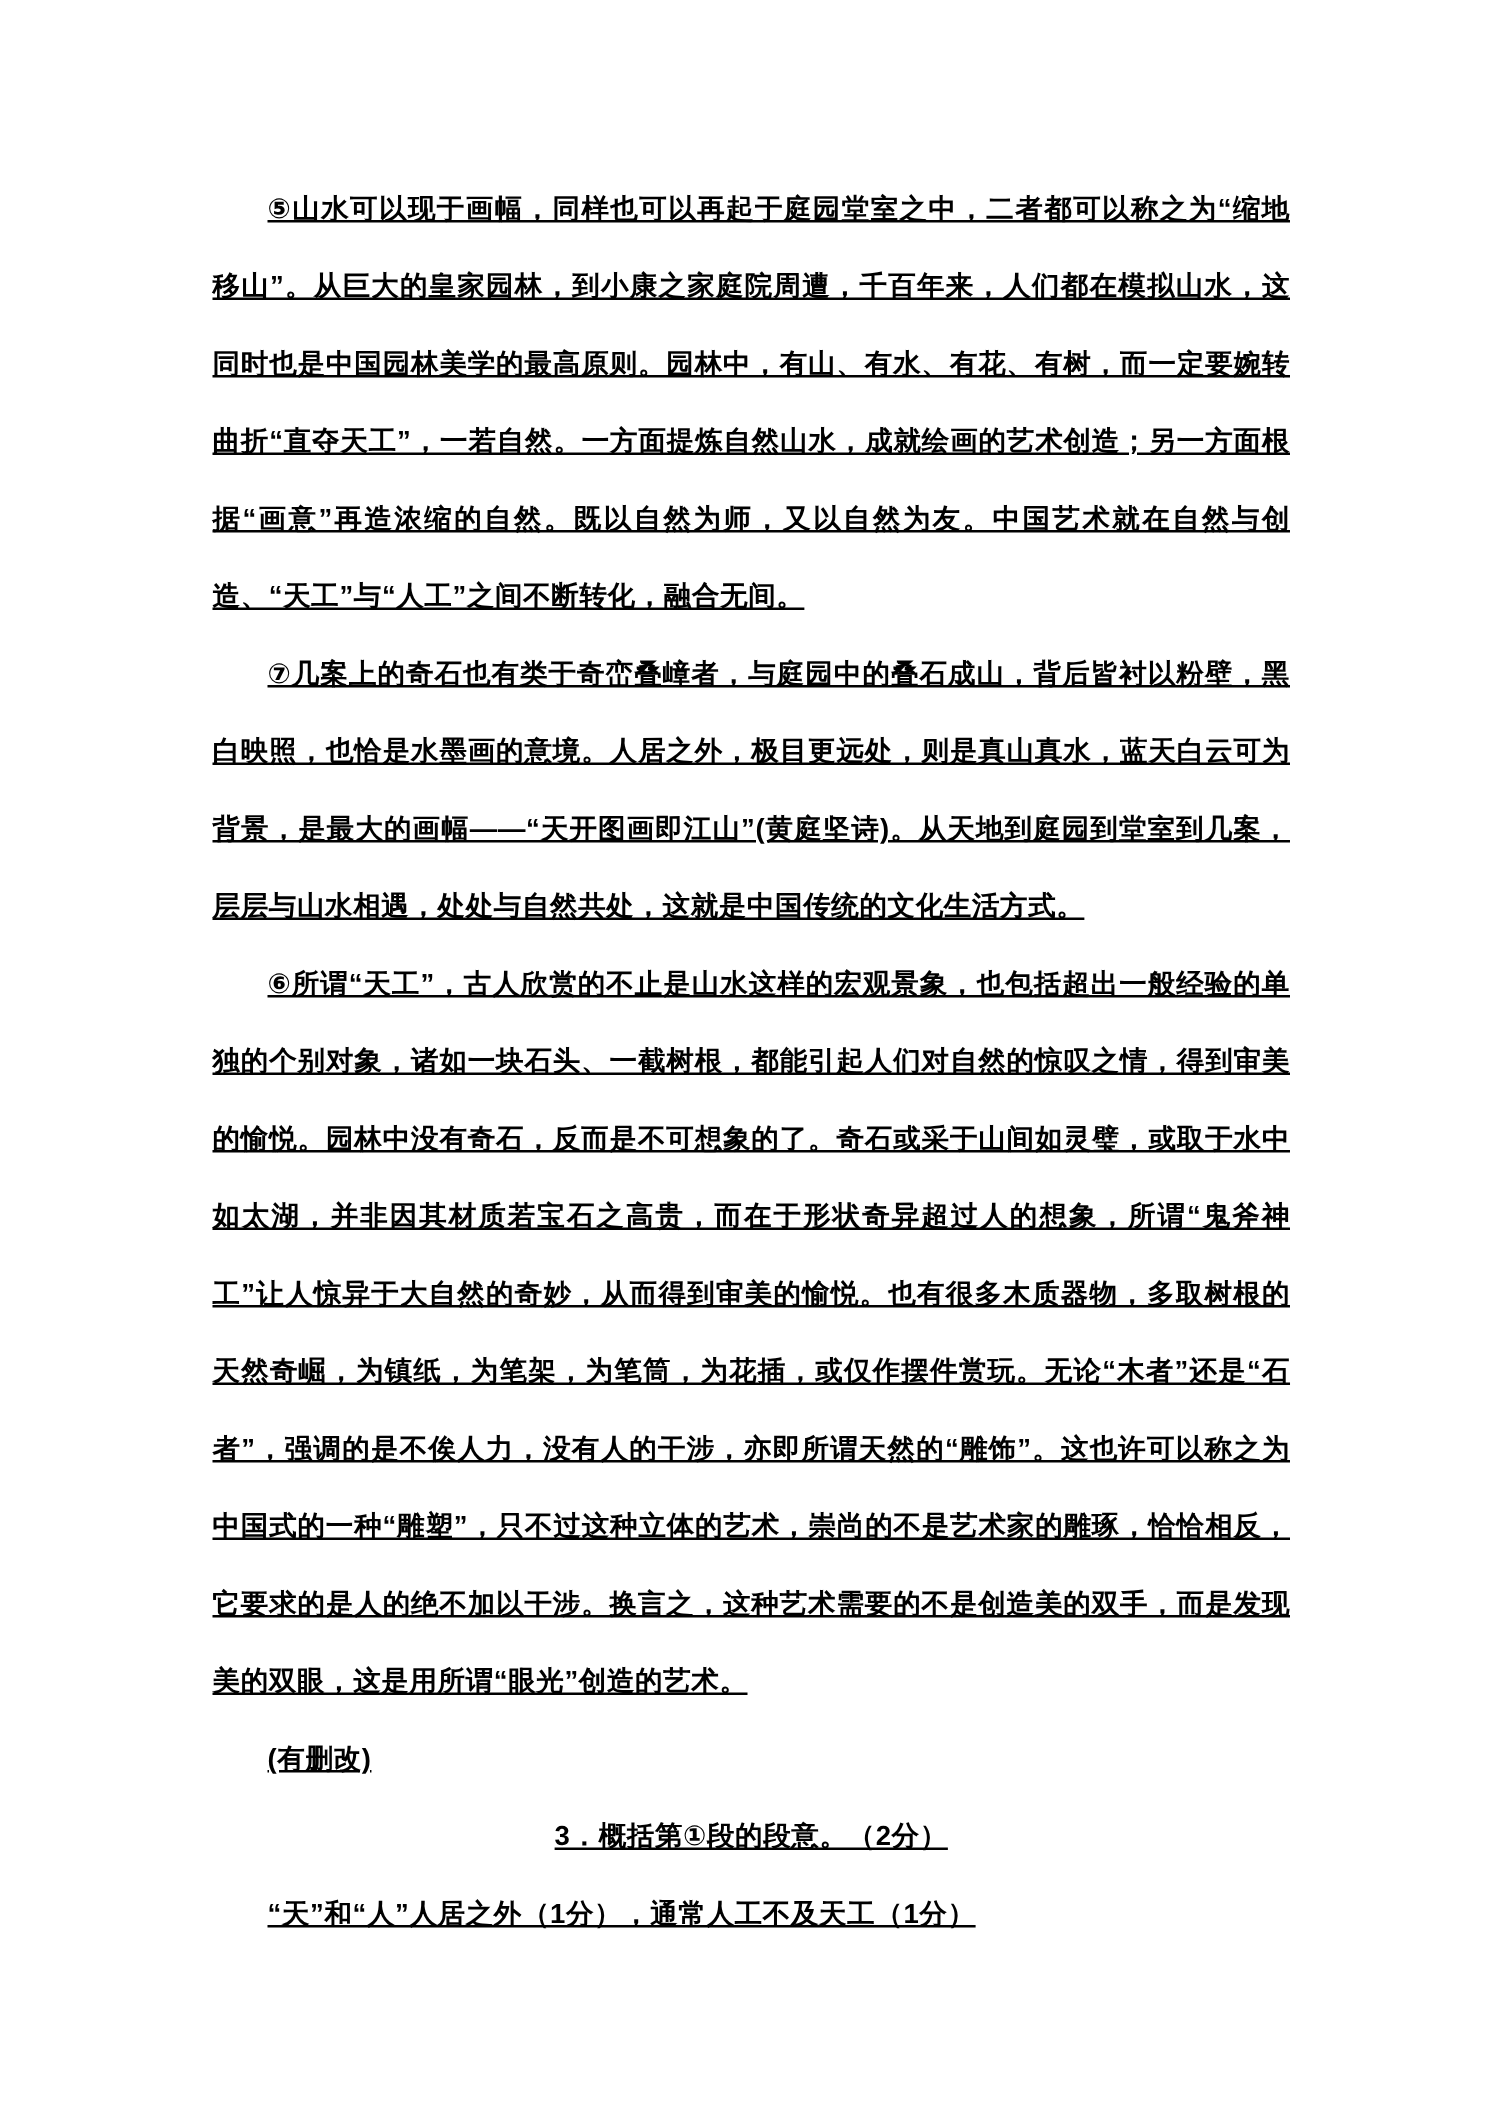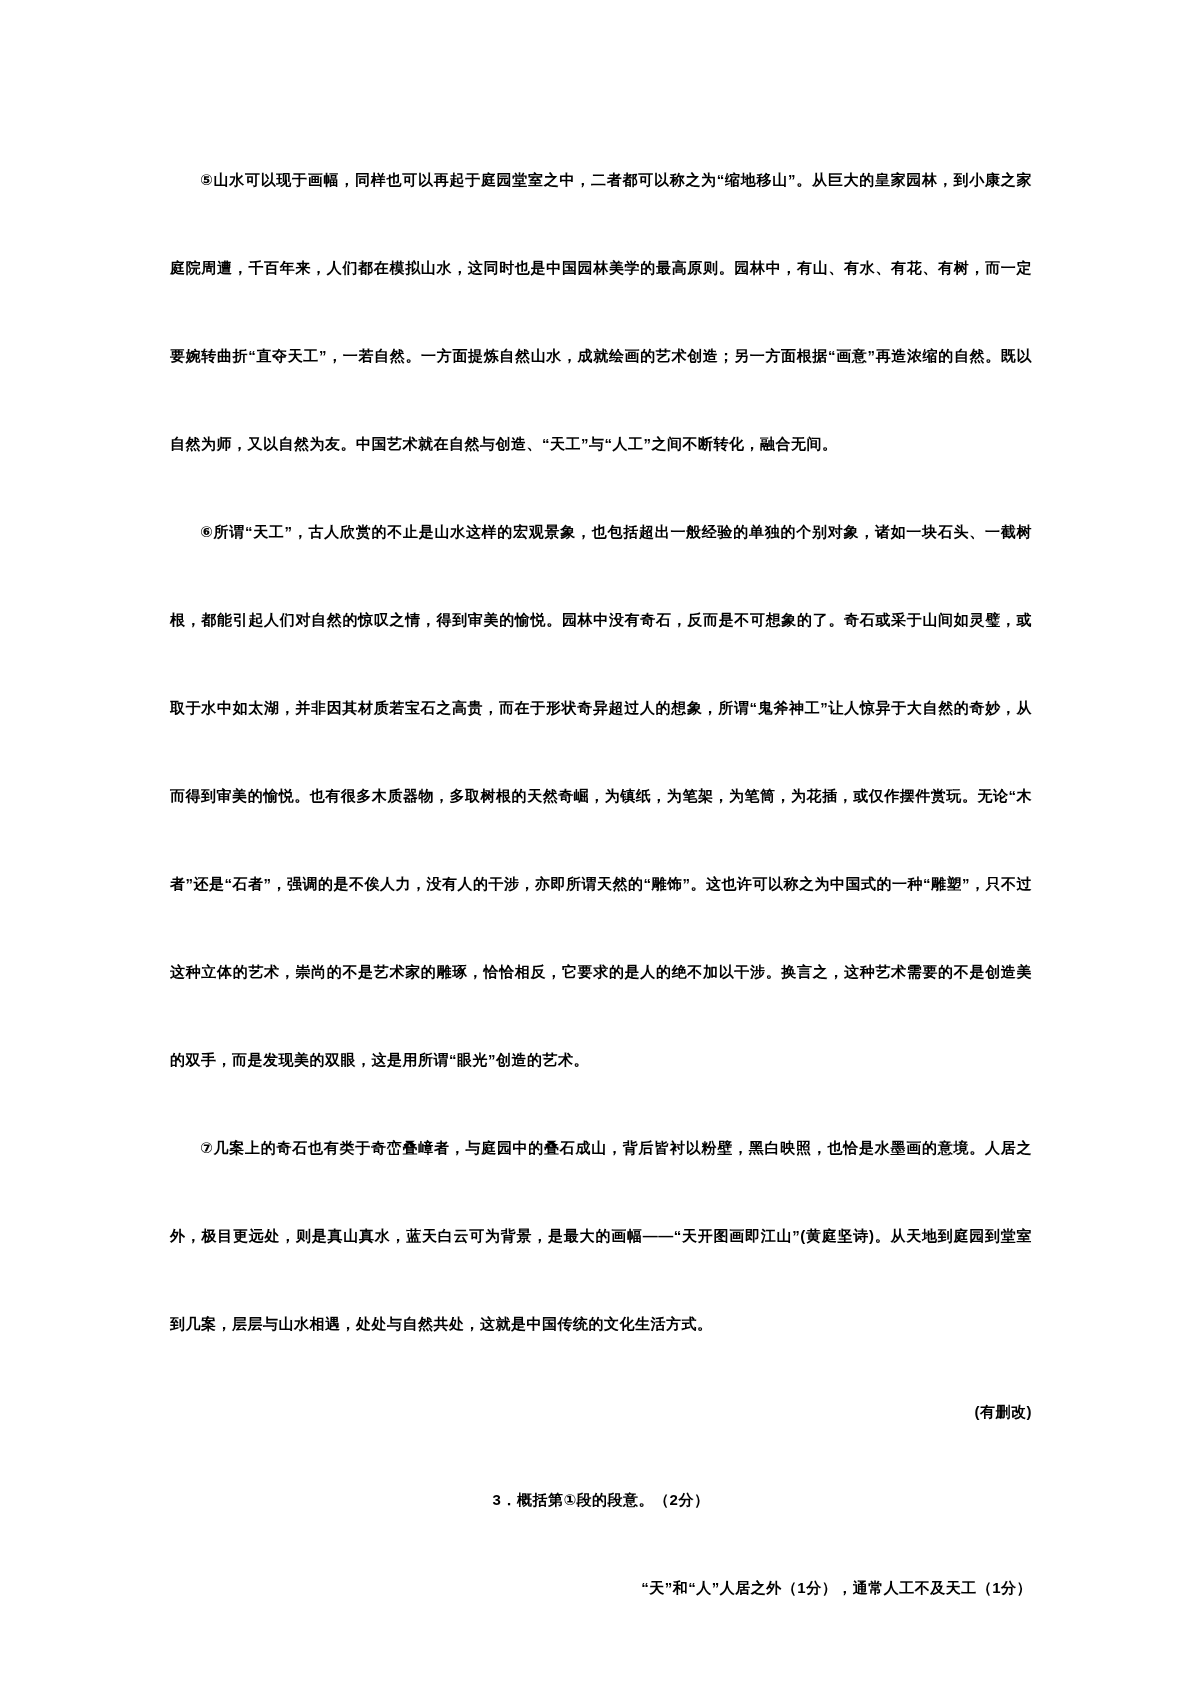--- a/index.html
+++ b/index.html
@@ -14,46 +14,47 @@
     margin: 0 auto;
     background: #ffffff;
     box-sizing: border-box;
     padding: 136px 168px 0 170px;
     font-family: "Liberation Sans", "DejaVu Sans", sans-serif;
     color: #000000;
     overflow: hidden;
   }
   .para {
     margin: 0;
-    font-size: 15px;
+    font-size: 22px;
     font-weight: 600;
-    line-height: 88px;
+    line-height: 62px;
     letter-spacing: 0.5px;
     text-align: justify;
     text-indent: 2em;
     word-break: break-all;
+    text-decoration: underline;
   }
   .para.no-indent {
     text-indent: 0;
     text-align: center;
   }
   .para.indent-only {
-    text-align: right;
+    text-align: left;
   }
 </style>
 </head>
 <body>
 
 <div class="page">
 
   <p class="para">⑤山水可以现于画幅，同样也可以再起于庭园堂室之中，二者都可以称之为“缩地移山”。从巨大的皇家园林，到小康之家庭院周遭，千百年来，人们都在模拟山水，这同时也是中国园林美学的最高原则。园林中，有山、有水、有花、有树，而一定要婉转曲折“直夺天工”，一若自然。一方面提炼自然山水，成就绘画的艺术创造；另一方面根据“画意”再造浓缩的自然。既以自然为师，又以自然为友。中国艺术就在自然与创造、“天工”与“人工”之间不断转化，融合无间。</p>
 
+  <p class="para">⑦几案上的奇石也有类于奇峦叠嶂者，与庭园中的叠石成山，背后皆衬以粉壁，黑白映照，也恰是水墨画的意境。人居之外，极目更远处，则是真山真水，蓝天白云可为背景，是最大的画幅——“天开图画即江山”(黄庭坚诗)。从天地到庭园到堂室到几案，层层与山水相遇，处处与自然共处，这就是中国传统的文化生活方式。</p>
+
   <p class="para">⑥所谓“天工”，古人欣赏的不止是山水这样的宏观景象，也包括超出一般经验的单独的个别对象，诸如一块石头、一截树根，都能引起人们对自然的惊叹之情，得到审美的愉悦。园林中没有奇石，反而是不可想象的了。奇石或采于山间如灵璧，或取于水中如太湖，并非因其材质若宝石之高贵，而在于形状奇异超过人的想象，所谓“鬼斧神工”让人惊异于大自然的奇妙，从而得到审美的愉悦。也有很多木质器物，多取树根的天然奇崛，为镇纸，为笔架，为笔筒，为花插，或仅作摆件赏玩。无论“木者”还是“石者”，强调的是不俟人力，没有人的干涉，亦即所谓天然的“雕饰”。这也许可以称之为中国式的一种“雕塑”，只不过这种立体的艺术，崇尚的不是艺术家的雕琢，恰恰相反，它要求的是人的绝不加以干涉。换言之，这种艺术需要的不是创造美的双手，而是发现美的双眼，这是用所谓“眼光”创造的艺术。</p>
-
-  <p class="para">⑦几案上的奇石也有类于奇峦叠嶂者，与庭园中的叠石成山，背后皆衬以粉壁，黑白映照，也恰是水墨画的意境。人居之外，极目更远处，则是真山真水，蓝天白云可为背景，是最大的画幅——“天开图画即江山”(黄庭坚诗)。从天地到庭园到堂室到几案，层层与山水相遇，处处与自然共处，这就是中国传统的文化生活方式。</p>
 
   <p class="para indent-only">(有删改)</p>
 
   <p class="para no-indent">3．概括第①段的段意。（2分）</p>
 
   <p class="para indent-only">“天”和“人”人居之外（1分），通常人工不及天工（1分）</p>
 
 </div>
 
 </body></html>

